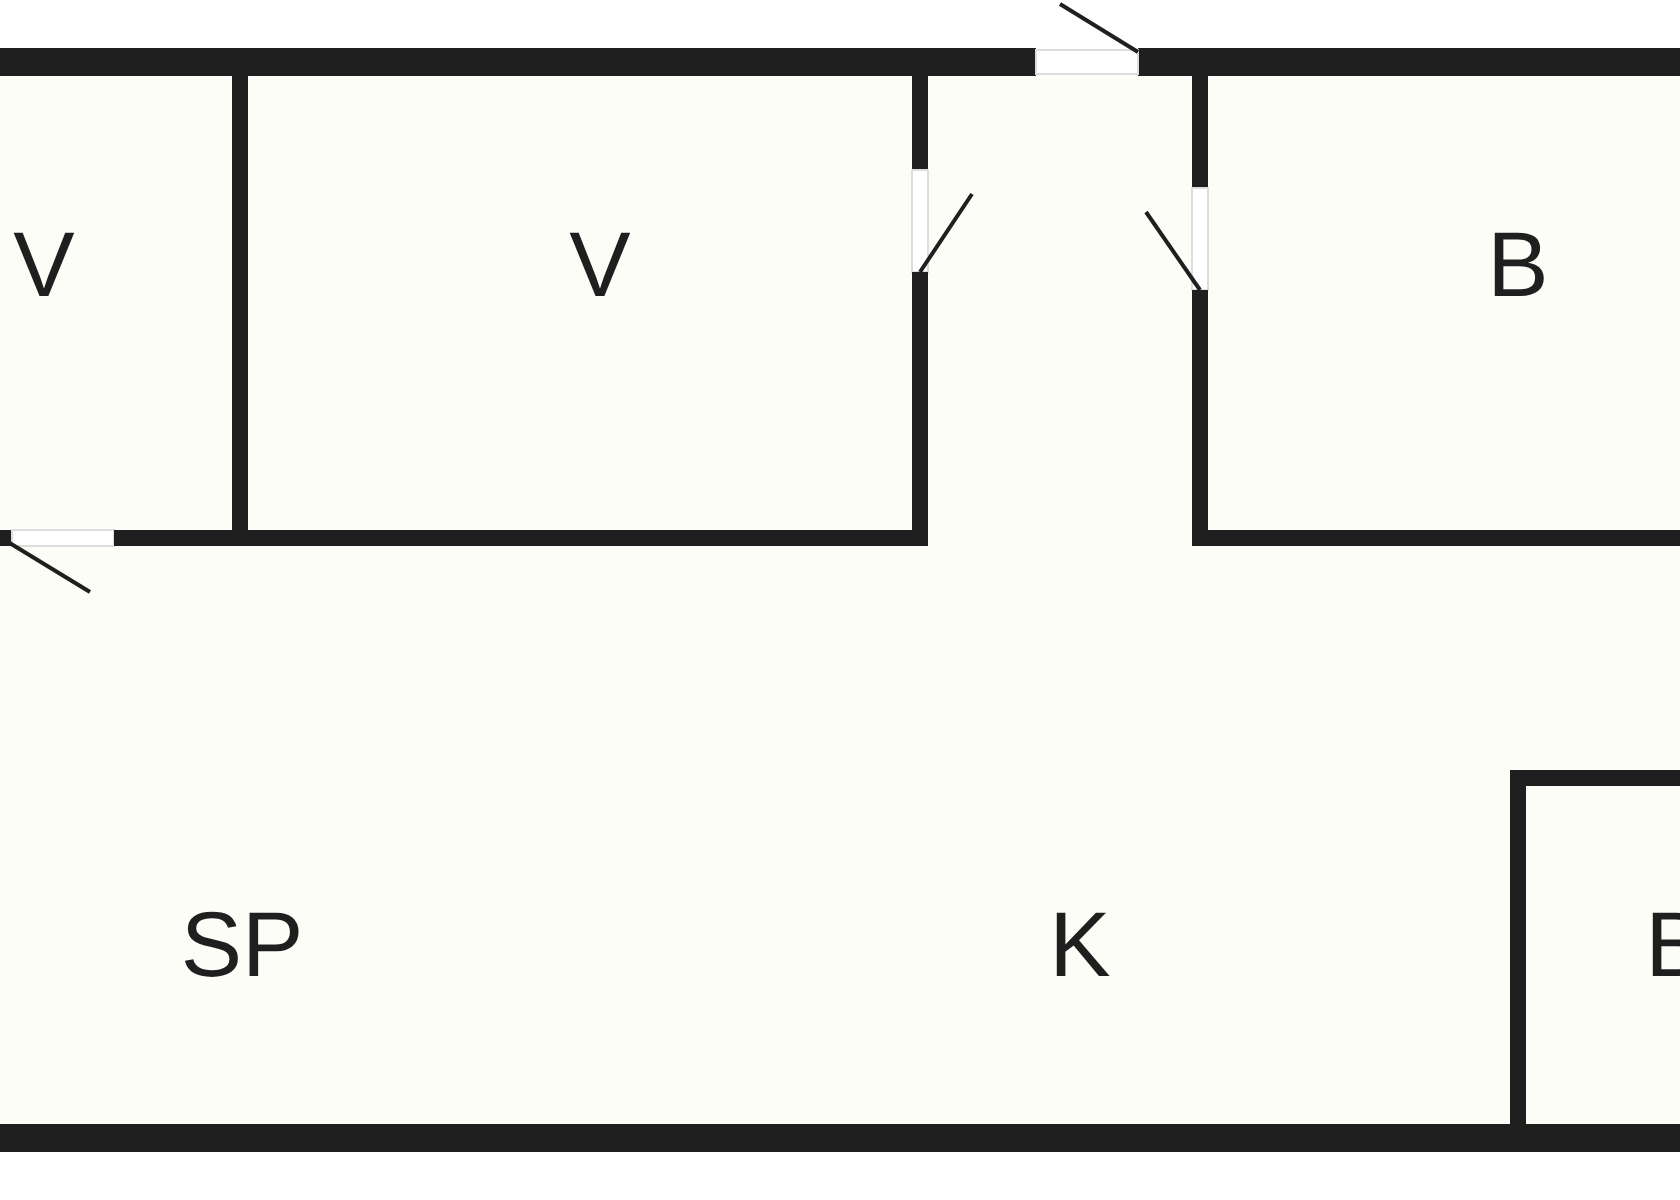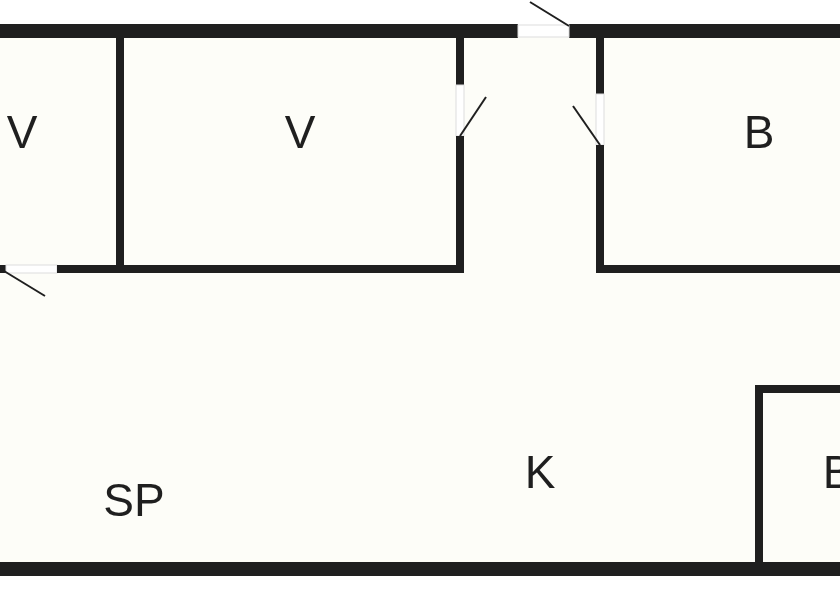--- a/index.html
+++ b/index.html
@@ -50,16 +50,16 @@
 
     <rect x="596" y="265" width="244" height="8" fill="#1F1F1F"></rect>
 
     <rect x="755" y="385" width="85" height="8" fill="#1F1F1F"></rect>
     <rect x="755" y="385" width="8" height="184" fill="#1F1F1F"></rect>
   </svg>
 
   <div class="room-label" style="left:22px; top:132px;">V</div>
   <div class="room-label" style="left:300px; top:132px;">V</div>
   <div class="room-label" style="left:759px; top:132px;">B</div>
-  <div class="room-label" style="left:134px; top:472px;margin-top:28px;">SP</div>
+  <div class="room-label" style="left:121px; top:472px;">SP</div>
   <div class="room-label" style="left:540px; top:472px;">K</div>
   <div class="room-label" style="left:838px; top:472px;">B</div>
 </div>
 
 </body></html>

